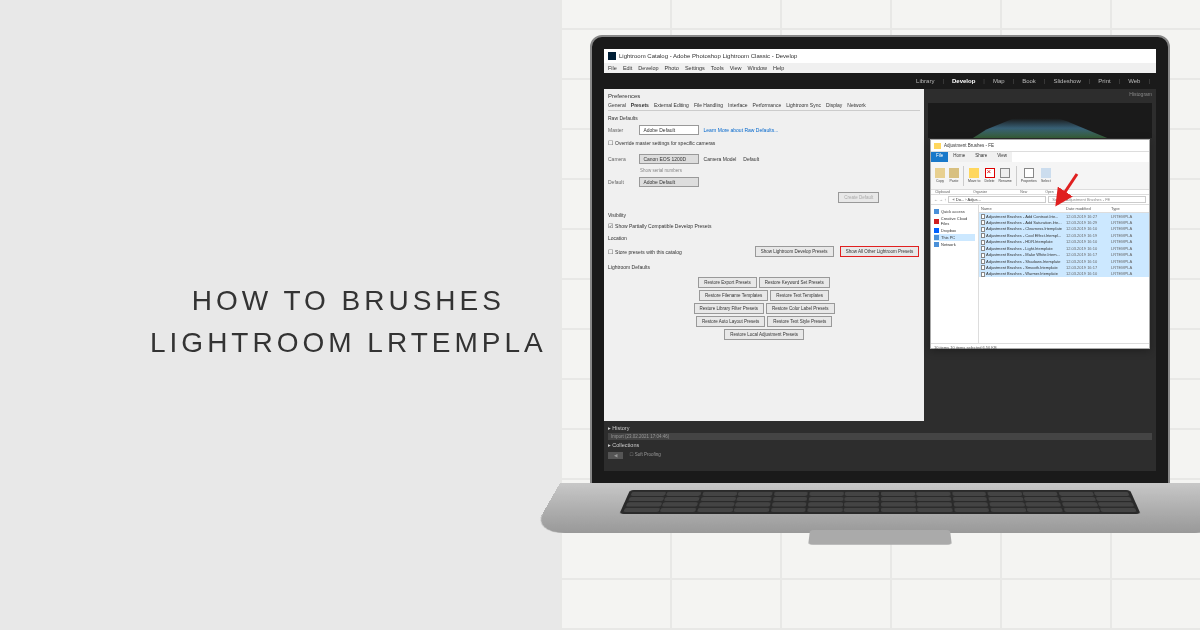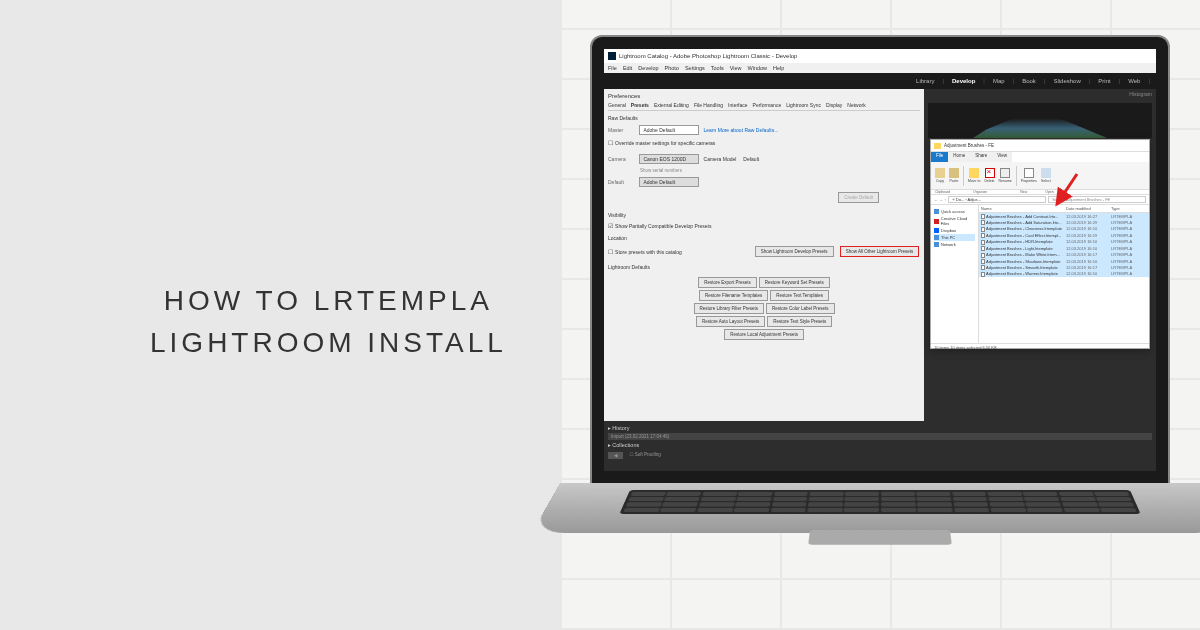--- a/index.html
+++ b/index.html
@@ -69,22 +69,22 @@
 .exp-file-row span:nth-child(3){color:#666}
 .file-icon{display:inline-block;width:4px;height:5px;background:#fff;border:0.5px solid #888;margin-right:1px;vertical-align:middle}
 .exp-status{height:10px;border-top:1px solid #ddd;font-size:4px;padding:1px 3px;color:#555}
 .red-arrow{position:absolute;width:40px;height:40px;pointer-events:none;z-index:100}
 .red-arrow svg{width:100%;height:100%}
 </style>
 </head>
 <body>
 
 <div class="left-text">
-  <div>HOW TO LRTEMPLA</div>
-  <div>LIGHTROOM INSTALL</div>
+  <div>HOW TO BRUSHES</div>
+  <div>LIGHTROOM LRTEMPLA</div>
 </div>
 
 <div class="brick-wall"></div>
 
 <div class="laptop">
   <div class="screen-bezel">
     <div class="screen">
 
       <div class="lr-titlebar">
         <div class="lr-icon"></div>

